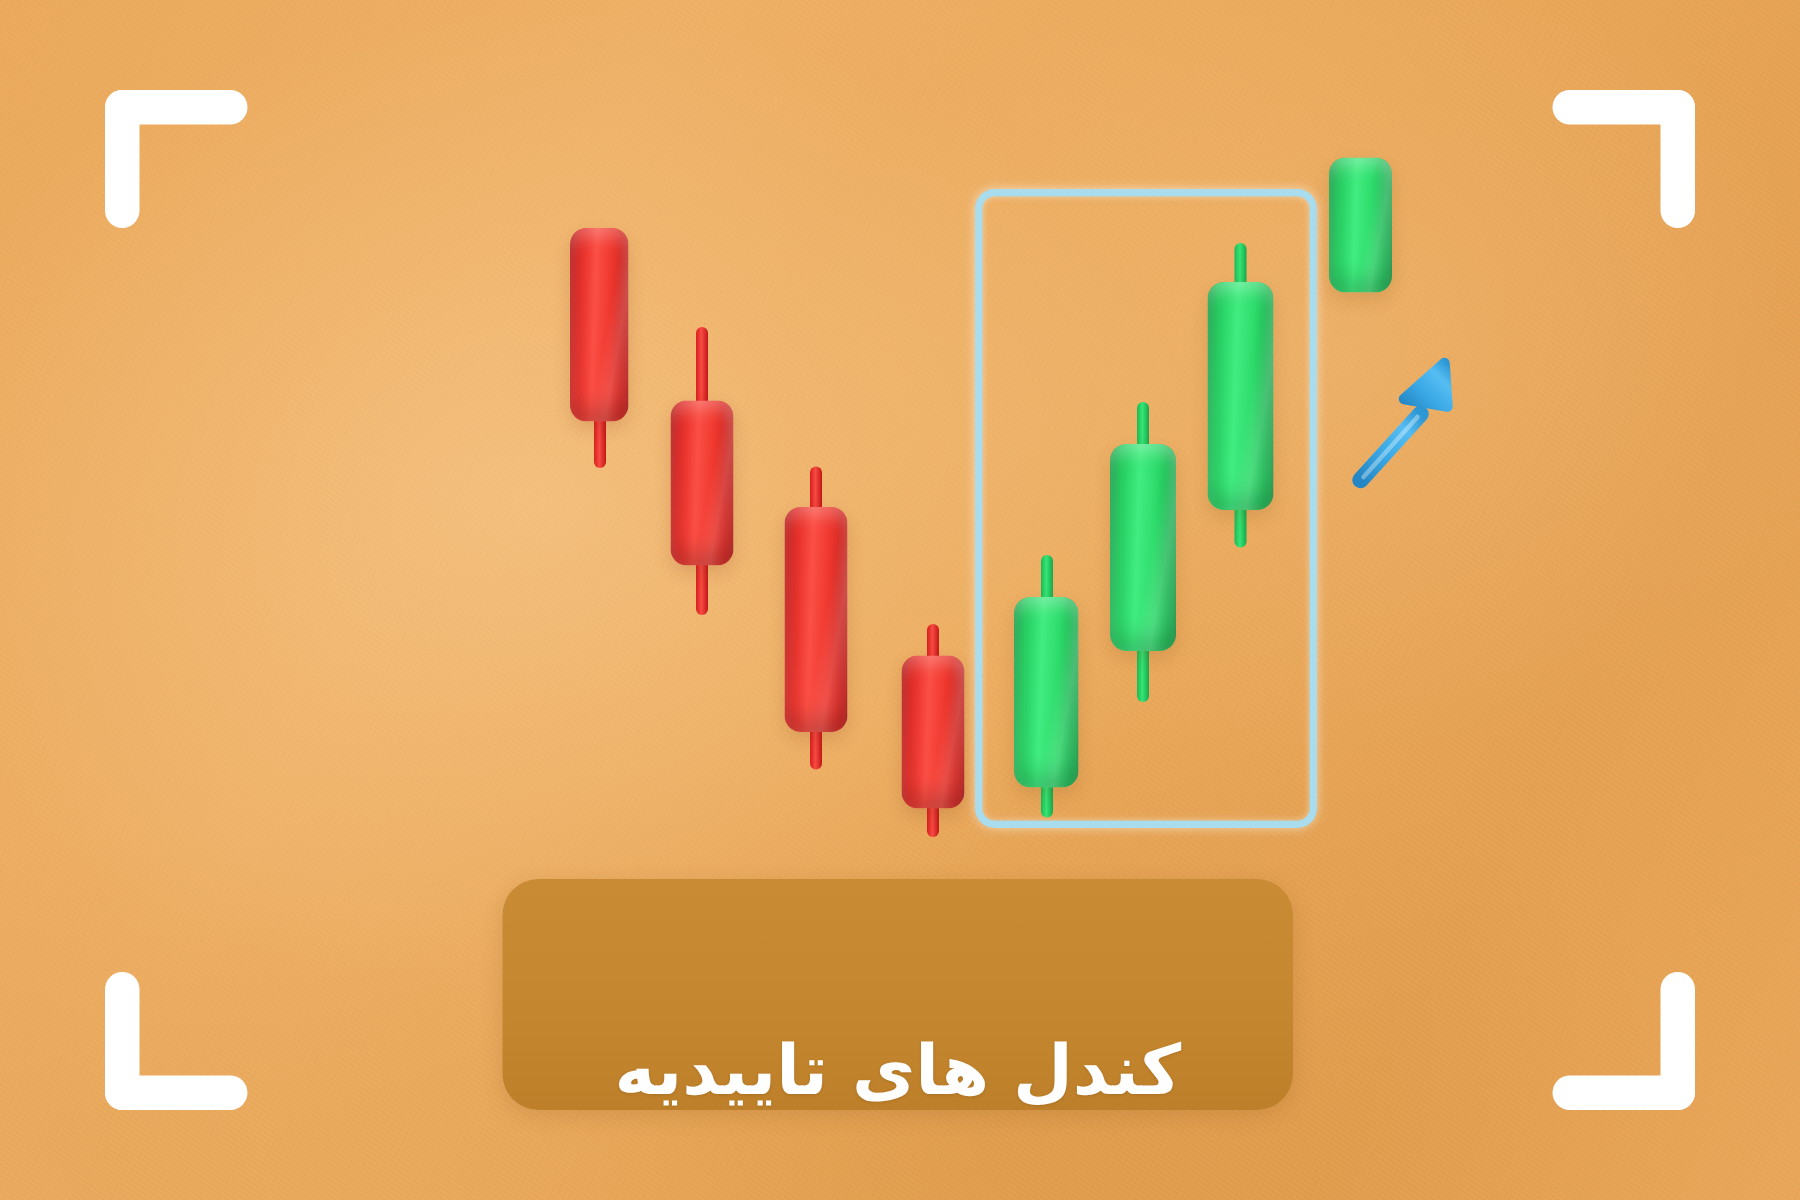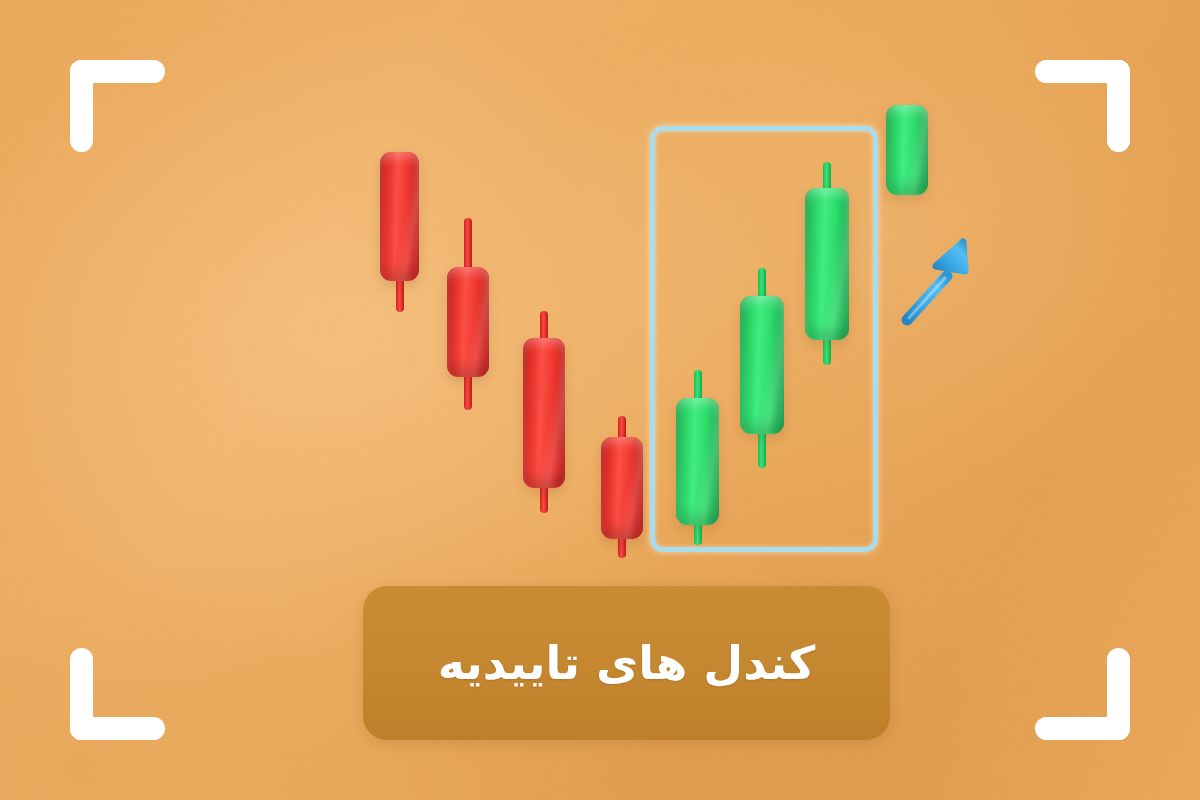--- a/index.html
+++ b/index.html
@@ -93,24 +93,23 @@
 
   
   #arrow-up-right { position: absolute; }
 
   
   #caption-box {
     position: absolute;
     background: linear-gradient(180deg,#c98b33 0%, #c4862e 60%, #bd7f29 100%);
     border-radius: 24px;
     display: flex;
-    align-items: center;
+    align-items: flex-end;
     justify-content: center;
     box-shadow: 0 4px 14px rgba(130,78,20,0.18);
-    margin-left: 28px;
   }
   #caption-text {
     color: #ffffff;
     font-family: "DejaVu Sans", sans-serif;
     font-size: 46px;
     font-weight: bold;
     direction: rtl;
     unicode-bidi: isolate;
     letter-spacing: 0px;
     white-space: nowrap;

